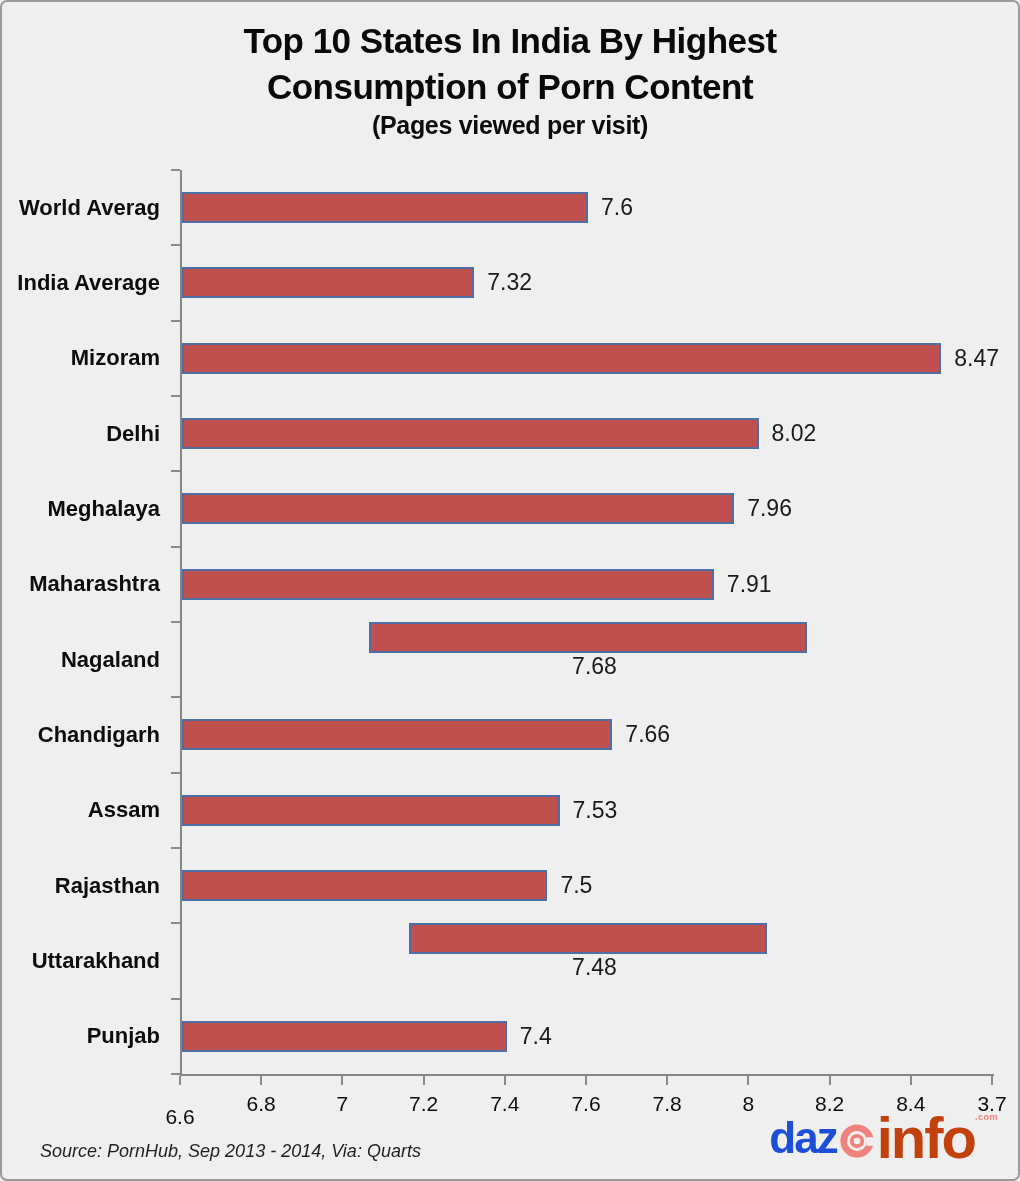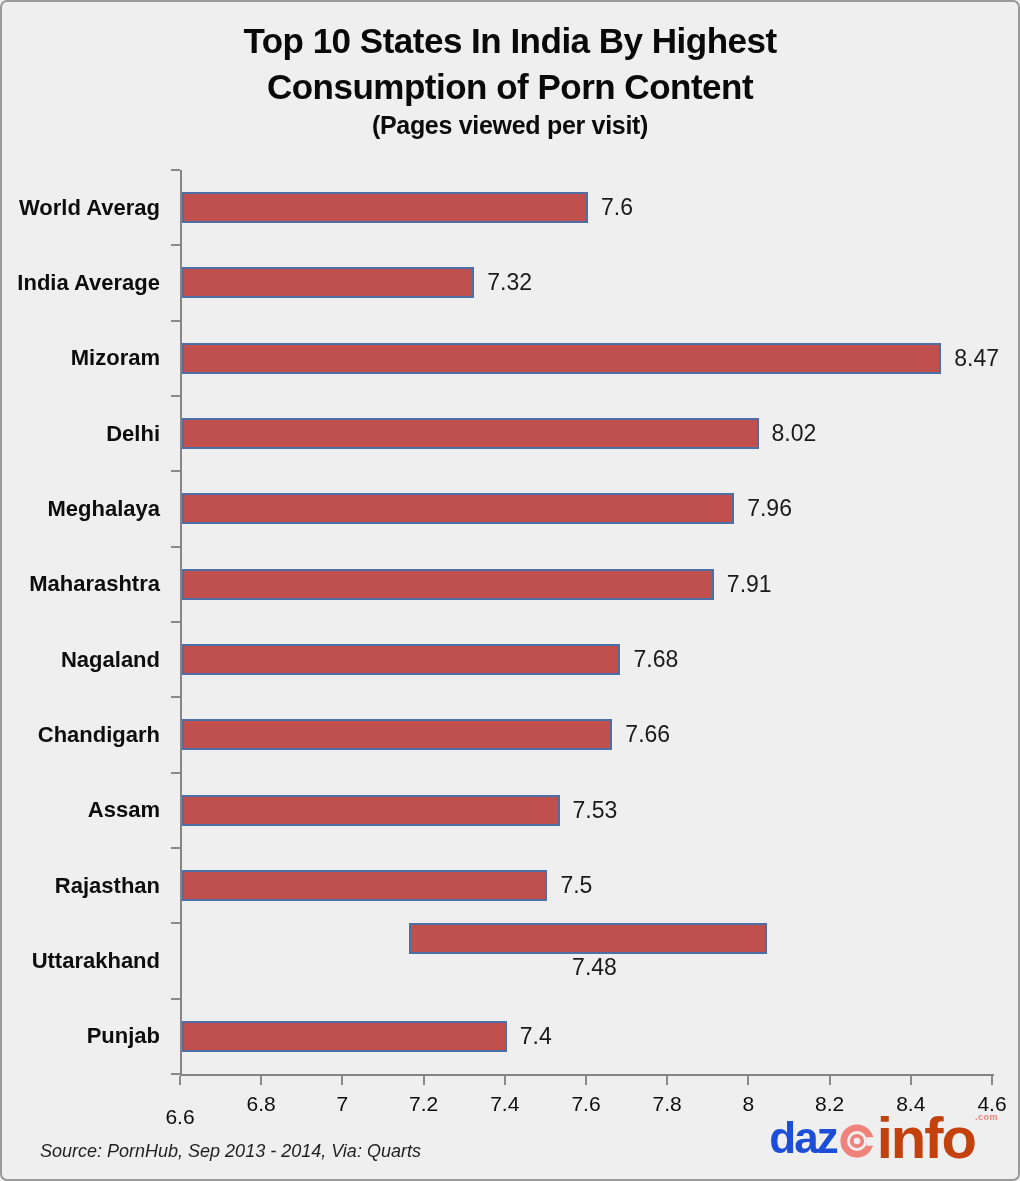--- a/index.html
+++ b/index.html
@@ -234,21 +234,21 @@
         <div class="val-label">8.02</div>
       </div>
       <div class="bar-row" style="top: 33.3333%; height: 8.33333%;">
         <div class="bar" style="width: 68%;"></div>
         <div class="val-label">7.96</div>
       </div>
       <div class="bar-row" style="top: 41.6667%; height: 8.33333%;">
         <div class="bar" style="width: 65.5%;"></div>
         <div class="val-label">7.91</div>
       </div>
-      <div class="bar-row" style="top: 50%; height: 8.33333%;">
+      <div class="bar-row" style="top: 50%; height: 8.33333%; flex-direction: column;">
         <div class="bar" style="width: 54%;"></div>
         <div class="val-label">7.68</div>
       </div>
       <div class="bar-row" style="top: 58.3333%; height: 8.33333%;">
         <div class="bar" style="width: 53%;"></div>
         <div class="val-label">7.66</div>
       </div>
       <div class="bar-row" style="top: 66.6667%; height: 8.33333%;">
         <div class="bar" style="width: 46.5%;"></div>
         <div class="val-label">7.53</div>
@@ -282,21 +282,21 @@
       <div class="x-tick-label" style="left: 50%;">7.6</div>
       <div class="x-tick" style="left: 60%;"></div>
       <div class="x-tick-label" style="left: 60%;">7.8</div>
       <div class="x-tick" style="left: 70%;"></div>
       <div class="x-tick-label" style="left: 70%;">8</div>
       <div class="x-tick" style="left: 80%;"></div>
       <div class="x-tick-label" style="left: 80%;">8.2</div>
       <div class="x-tick" style="left: 90%;"></div>
       <div class="x-tick-label" style="left: 90%;">8.4</div>
       <div class="x-tick" style="left: 100%;"></div>
-      <div class="x-tick-label" style="left: 100%;">4.6</div>
+      <div class="x-tick-label" style="left: 100%;">3.7</div>
     </div>
 
   <div class="source-note">Source: PornHub, Sep 2013 - 2014, Via: Quarts</div>
 
   <div class="logo">
     <span class="logo-daz">daz</span>
     <svg class="logo-e" viewBox="0 0 40 40">
       <circle cx="20" cy="20" r="14" fill="none" stroke="#ef837b" stroke-width="7"></circle>
       <circle cx="20" cy="20" r="5.5" fill="none" stroke="#ef837b" stroke-width="4"></circle>
       <rect x="30" y="16" width="10" height="9" fill="#f0eff0"></rect>

